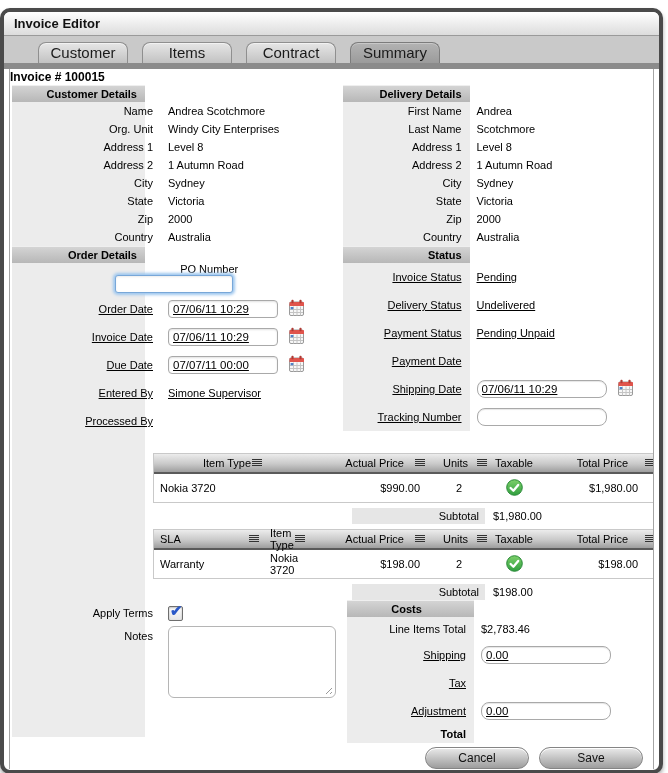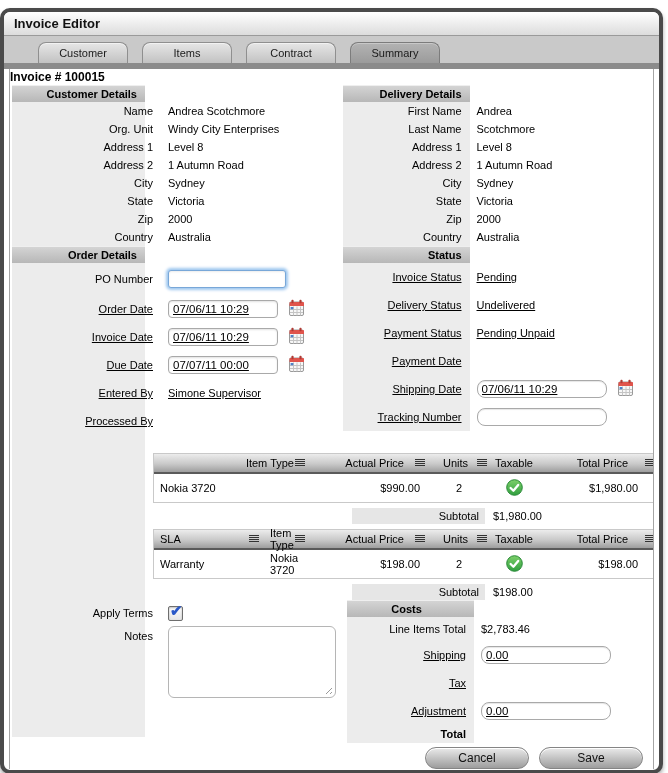--- a/index.html
+++ b/index.html
@@ -5,21 +5,21 @@
   * { box-sizing: border-box; margin: 0; padding: 0; }
   html,body { width:668px; height:773px; background:#ffffff; font-family:"Liberation Sans", sans-serif; }
   .window { position:absolute; top:8px; left:0; width:663px; height:766px;
     border:4px solid #4a4a4a; border-radius:10px; overflow:hidden; background:#ffffff;
     box-shadow:0 3px 4px rgba(0,0,0,0.35); }
   
   .titlebar { height:24px; line-height:24px; padding-left:10px; font-size:13px; font-weight:bold; color:#111;
     background:linear-gradient(#ffffff,#dcdcdc); border-bottom:1px solid #9a9a9a; }
   
   .tabstrip { height:27px; background:#c9c9c9; display:flex; align-items:flex-end; padding-left:34px; gap:14px; }
-  .tab { width:90px; height:21px; line-height:20px; text-align:center; font-size:11px; color:#1a1a1a;
+  .tab { width:90px; height:21px; line-height:20px; text-align:center; font-size:15px; color:#1a1a1a;
     border:1px solid #8f8f8f; border-bottom:none; border-radius:8px 8px 0 0;
     background:linear-gradient(#e6e6e6,#c2c2c2); box-shadow:inset 0 1px 0 #f2f2f2; cursor:default; }
   .tab.active { background:linear-gradient(#b3b3b3,#9b9b9b); border-color:#7c7c7c; box-shadow:inset 0 1px 0 #c8c8c8; }
   .tab-underline { height:6px; background:#8b8b8b; }
   
   .content { position:relative; margin:0 5px; height:700px; background:#fff;
     border-left:1px solid #a5a5a5; border-right:1px solid #a5a5a5; overflow:hidden; font-size:11px; color:#000; }
   .left-strip { position:absolute; left:2px; top:16px; bottom:32px; width:133px; background:#ececec; }
   .invoice-no { height:16px; line-height:16px; text-align:left; padding-right:8px; font-weight:bold; font-size:12px; position:relative; }
   
@@ -31,21 +31,21 @@
   .half.right .sec-header { width:127px; }
   .frow { display:flex; align-items:center; }
   .flabel { flex:none; text-align:right; padding-right:8px; }
   .half.left .flabel { width:133px; margin-left:18px; }
   .half.right .flabel { width:127px; background:#ececec; align-self:stretch; display:flex; align-items:center; justify-content:flex-end; }
   .fvalue { padding-left:7px; display:flex; align-items:center; }
   .r18 { height:18px; }
   .r24 { height:24px; }
   .r26 { height:26px; }
   .r28 { height:28px;text-decoration:underline; }
-  .r32 { height:32px; }
+  .r32 { height:32px;flex-direction:column; }
   
   .txt { height:18px; font-size:11.5px; font-family:"Liberation Sans", sans-serif; color:#000;
     border:1px solid #a9a9a9; border-radius:3px; padding:1px 4px; background:#fff;
     box-shadow:inset 0 1px 2px rgba(0,0,0,0.12); outline:none; }
   .po-input { width:118px; border:1px solid #78a7d8; box-shadow:0 0 3px 2px #9ec7ef, inset 0 1px 2px rgba(0,0,0,0.08); }
   .date-input { width:110px; border-radius:4px; }
   .round-input { width:130px; border-radius:8px; box-shadow:inset 0 1px 1px rgba(0,0,0,0.1); }
   .tax-input { width:62px; border-radius:6px; }
   .cal { margin-left:10px; display:inline-block; cursor:pointer; }
   
@@ -53,21 +53,21 @@
   .li-band { width:133px; margin-left:2px; height:18px; line-height:18px; font-weight:bold; text-align:right; padding-right:8px;
     background:linear-gradient(#d4d4d4,#b7b7b7); border-top:1px solid #efefef; }
   .li-row { display:flex; }
   .li-label { flex:none; width:133px; margin-left:2px; text-align:right; padding-right:8px; padding-top:3px; }
   .li-content { flex:1; padding-left:8px; }
   .litable { width:512px; border:1px solid #c9c9c9; }
   .thead { display:flex; align-items:center; height:20px;
     background:linear-gradient(#ececec 0%,#c9c9c9 55%,#9e9e9e 100%); border-bottom:2px solid #5a5a5a; }
   .trow { display:flex; align-items:center; height:28px; background:#fff; }
   .hc { display:flex; align-items:center; }
-  .hc-name { flex:1; justify-content:flex-end; padding:0 6px; }
+  .hc-name { flex:1; justify-content:center; padding:0 6px; }
   .hc-sla { width:110px; justify-content:space-between; padding:0 4px 0 6px; }
   .hc-price { width:118px; justify-content:flex-end; gap:10px; padding-right:4px; }
   .hc-units { width:58px; justify-content:flex-end; gap:8px; }
   .hc-tax { width:52px; justify-content:center; }
   .hc-total { width:124px; justify-content:flex-end; gap:16px; padding-right:8px; }
   .c-name { flex:1; padding-left:6px; text-align:left; }
   .c-sla { width:110px; padding-left:6px; }
   .c-price { width:118px; text-align:right; padding-right:10px; }
   .c-units { width:58px; text-align:center; }
   .c-tax { width:52px; text-align:center; display:flex; justify-content:center; align-items:center; }

